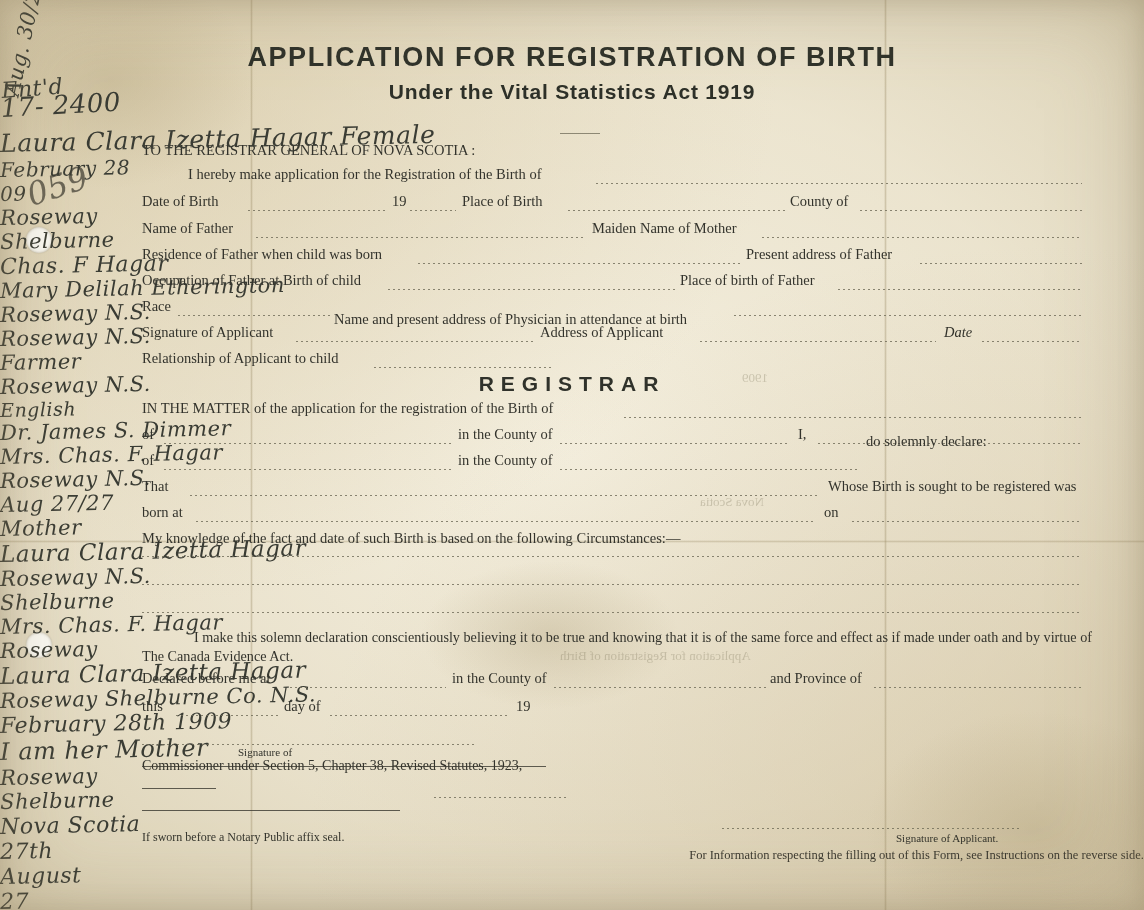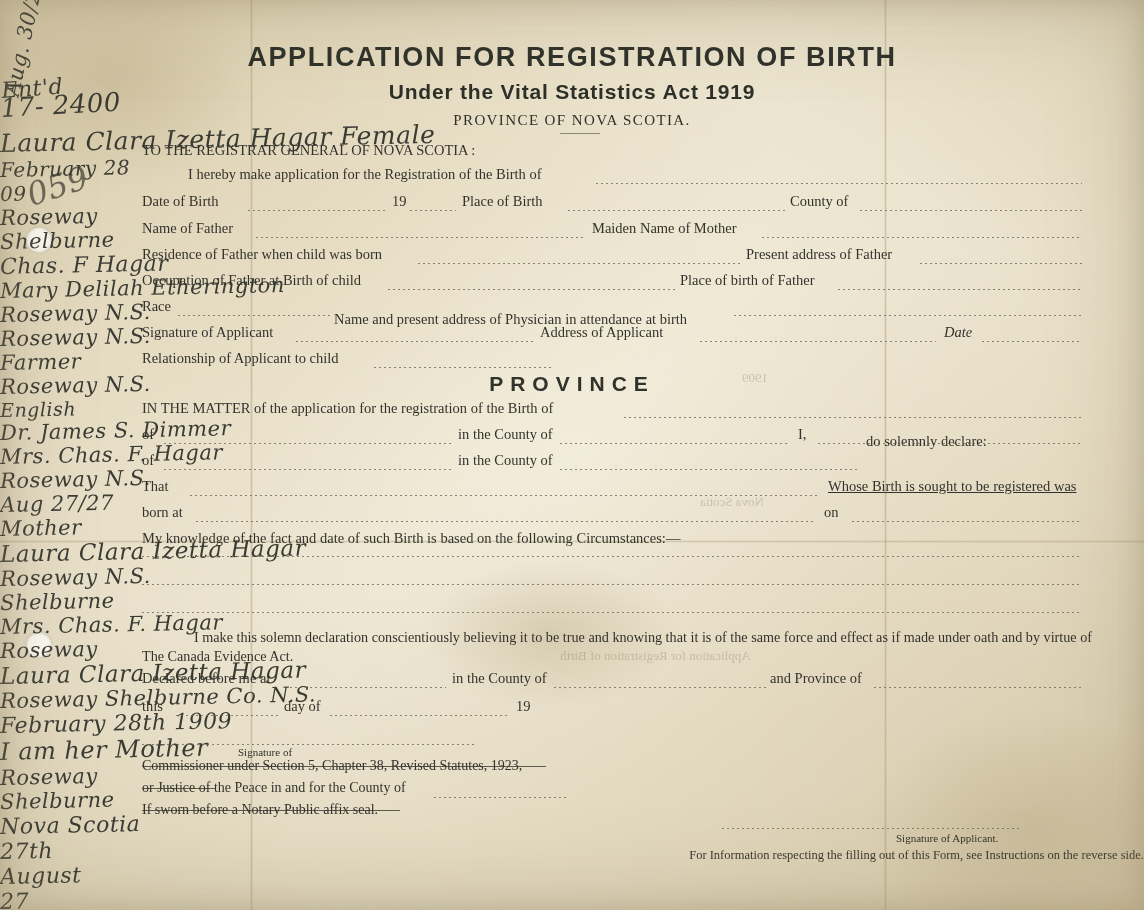--- a/index.html
+++ b/index.html
@@ -107,21 +107,20 @@
   <div class="bleed" style="left:700px;top:494px;">Nova Scotia</div>
   <div class="bleed" style="left:742px;top:370px;">1909</div>
 
   <div class="hand pencil" style="left:98px;top:52px;font-size:32px;transform:rotate(-18deg);">059</div>
   <div class="hand" style="left:960px;top:18px;font-size:22px;transform:rotate(-4deg);">Ent'd</div>
   <div class="hand" style="left:908px;top:68px;font-size:26px;transform:rotate(-3deg);">17- 2400</div>
   <div class="hand" style="left:22px;top:352px;font-size:21px;transform:rotate(-78deg);transform-origin:left top;">Aug. 30/27</div>
 
   <div class="title t1">APPLICATION FOR REGISTRATION OF BIRTH</div>
   <div class="title t2">Under the Vital Statistics Act 1919</div>
-  <div class="title t3">PROVINCE OF NOVA SCOTIA.</div>
   <div class="rule" style="left:560px;top:133px;width:40px;"></div>
 
   <div class="lbl print" style="left:188px;top:166px;">I hereby make application for the Registration of the Birth of</div>
 
   <div class="lbl print" style="left:142px;top:142px;">TO THE REGISTRAR GENERAL OF NOVA SCOTIA :</div>
   <div class="dots" style="left:596px;top:183px;width:486px;"></div>
   <div class="hand" style="left:600px;top:150px;font-size:25px;">Laura Clara Izetta Hagar  Female</div>
 
   <div class="lbl print" style="left:142px;top:193px;">Date of Birth</div>
   <div class="dots" style="left:248px;top:210px;width:140px;"></div>
@@ -171,21 +170,21 @@
   <div class="dots" style="left:700px;top:341px;width:236px;"></div>
   <div class="hand" style="left:704px;top:314px;font-size:21px;">Roseway   N.S.</div>
   <div class="lbl print" style="left:944px;top:324px;font-style:italic;">Date</div>
   <div class="dots" style="left:982px;top:341px;width:100px;"></div>
   <div class="hand" style="left:978px;top:312px;font-size:21px;">Aug 27/27</div>
 
   <div class="lbl print" style="left:142px;top:350px;">Relationship of Applicant to child</div>
   <div class="dots" style="left:374px;top:367px;width:180px;"></div>
   <div class="hand" style="left:400px;top:339px;font-size:21px;">Mother</div>
 
-  <div class="affid" style="top:372px;">PROVINCE</div>
+  <div class="affid" style="top:372px;">REGISTRAR</div>
 
   <div class="lbl print" style="left:142px;top:400px;">IN THE MATTER of the application for the registration of the Birth of</div>
   <div class="dots" style="left:624px;top:417px;width:458px;"></div>
   <div class="hand" style="left:628px;top:388px;font-size:23px;">Laura Clara Izetta Hagar</div>
 
   <div class="lbl print" style="left:142px;top:426px;">of</div>
   <div class="dots" style="left:164px;top:443px;width:290px;"></div>
   <div class="hand" style="left:172px;top:416px;font-size:21px;">Roseway           N.S.</div>
   <div class="lbl print" style="left:458px;top:426px;">in the County of</div>
   <div class="dots" style="left:560px;top:443px;width:228px;"></div>
@@ -197,21 +196,21 @@
   <div class="lbl print" style="left:142px;top:452px;">of</div>
   <div class="dots" style="left:164px;top:469px;width:290px;"></div>
   <div class="hand" style="left:178px;top:442px;font-size:21px;">Roseway</div>
   <div class="lbl print" style="left:458px;top:452px;">in the County of</div>
   <div class="dots" style="left:560px;top:469px;width:300px;"></div>
   <div class="lbl print" style="left:866px;top:433px;">do solemnly declare:</div>
 
   <div class="lbl print" style="left:142px;top:478px;">That</div>
   <div class="dots" style="left:190px;top:495px;width:628px;"></div>
   <div class="hand" style="left:230px;top:466px;font-size:23px;">Laura Clara Izetta Hagar</div>
-  <div class="lbl print" style="left:828px;top:478px;text-decoration:underline;">Whose Birth is sought to be registered was</div>
+  <div class="lbl print" style="left:828px;top:478px;">Whose Birth is sought to be registered was</div>
 
   <div class="lbl print" style="left:142px;top:504px;">born at</div>
   <div class="dots" style="left:196px;top:521px;width:620px;"></div>
   <div class="hand" style="left:200px;top:494px;font-size:21px;">Roseway     Shelburne  Co.      N.S.</div>
   <div class="lbl print" style="left:824px;top:504px;">on</div>
   <div class="dots" style="left:852px;top:521px;width:230px;"></div>
   <div class="hand" style="left:860px;top:492px;font-size:22px;">February 28th 1909</div>
 
   <div class="lbl print" style="left:142px;top:530px;">My knowledge of the fact and date of such Birth is based on the following Circumstances:—</div>
   <div class="dots" style="left:142px;top:556px;width:940px;"></div>
@@ -240,25 +239,24 @@
   <div class="lbl print" style="left:516px;top:698px;">19</div>
   <div class="hand" style="left:536px;top:688px;font-size:22px;">27</div>
 
   <div class="hand" style="left:150px;top:712px;font-size:22px;">Chas. F. Hagar</div>
   <div class="dots" style="left:142px;top:744px;width:334px;"></div>
   <div class="lblsm print" style="left:238px;top:746px;font-size:11px;">Signature of</div>
 
   <div class="lbl print" style="left:142px;top:758px;font-size:14px;">Commissioner under Section 5, Chapter 38, Revised Statutes, 1923,</div>
   <div class="strike" style="left:142px;top:766px;width:404px;"></div>
 
-  <div class="lbl print" style="left:142px;top:780px;font-size:14px;">or Justice of the Peace in and for the County of</div>
   <div class="strike" style="left:142px;top:788px;width:74px;"></div>
   <div class="dots" style="left:434px;top:797px;width:134px;"></div>
 
-  <div class="lbl print" style="left:142px;top:802px;font-size:14px;">If sworn before a Notary Public affix seal.</div>
+  <div class="lbl print" style="left:142px;top:830px;font-size:12px;">If sworn before a Notary Public affix seal.</div>
   <div class="strike" style="left:142px;top:810px;width:258px;"></div>
 
   <div class="dots" style="left:722px;top:828px;width:298px;"></div>
   <div class="lblsm print" style="left:896px;top:832px;font-size:11px;">Signature of Applicant.</div>
 
   <div class="footnote print" style="top:848px;">For Information respecting the filling out of this Form, see Instructions on the reverse side.</div>
 </div>
 
 <div id="vignette"></div>
 

